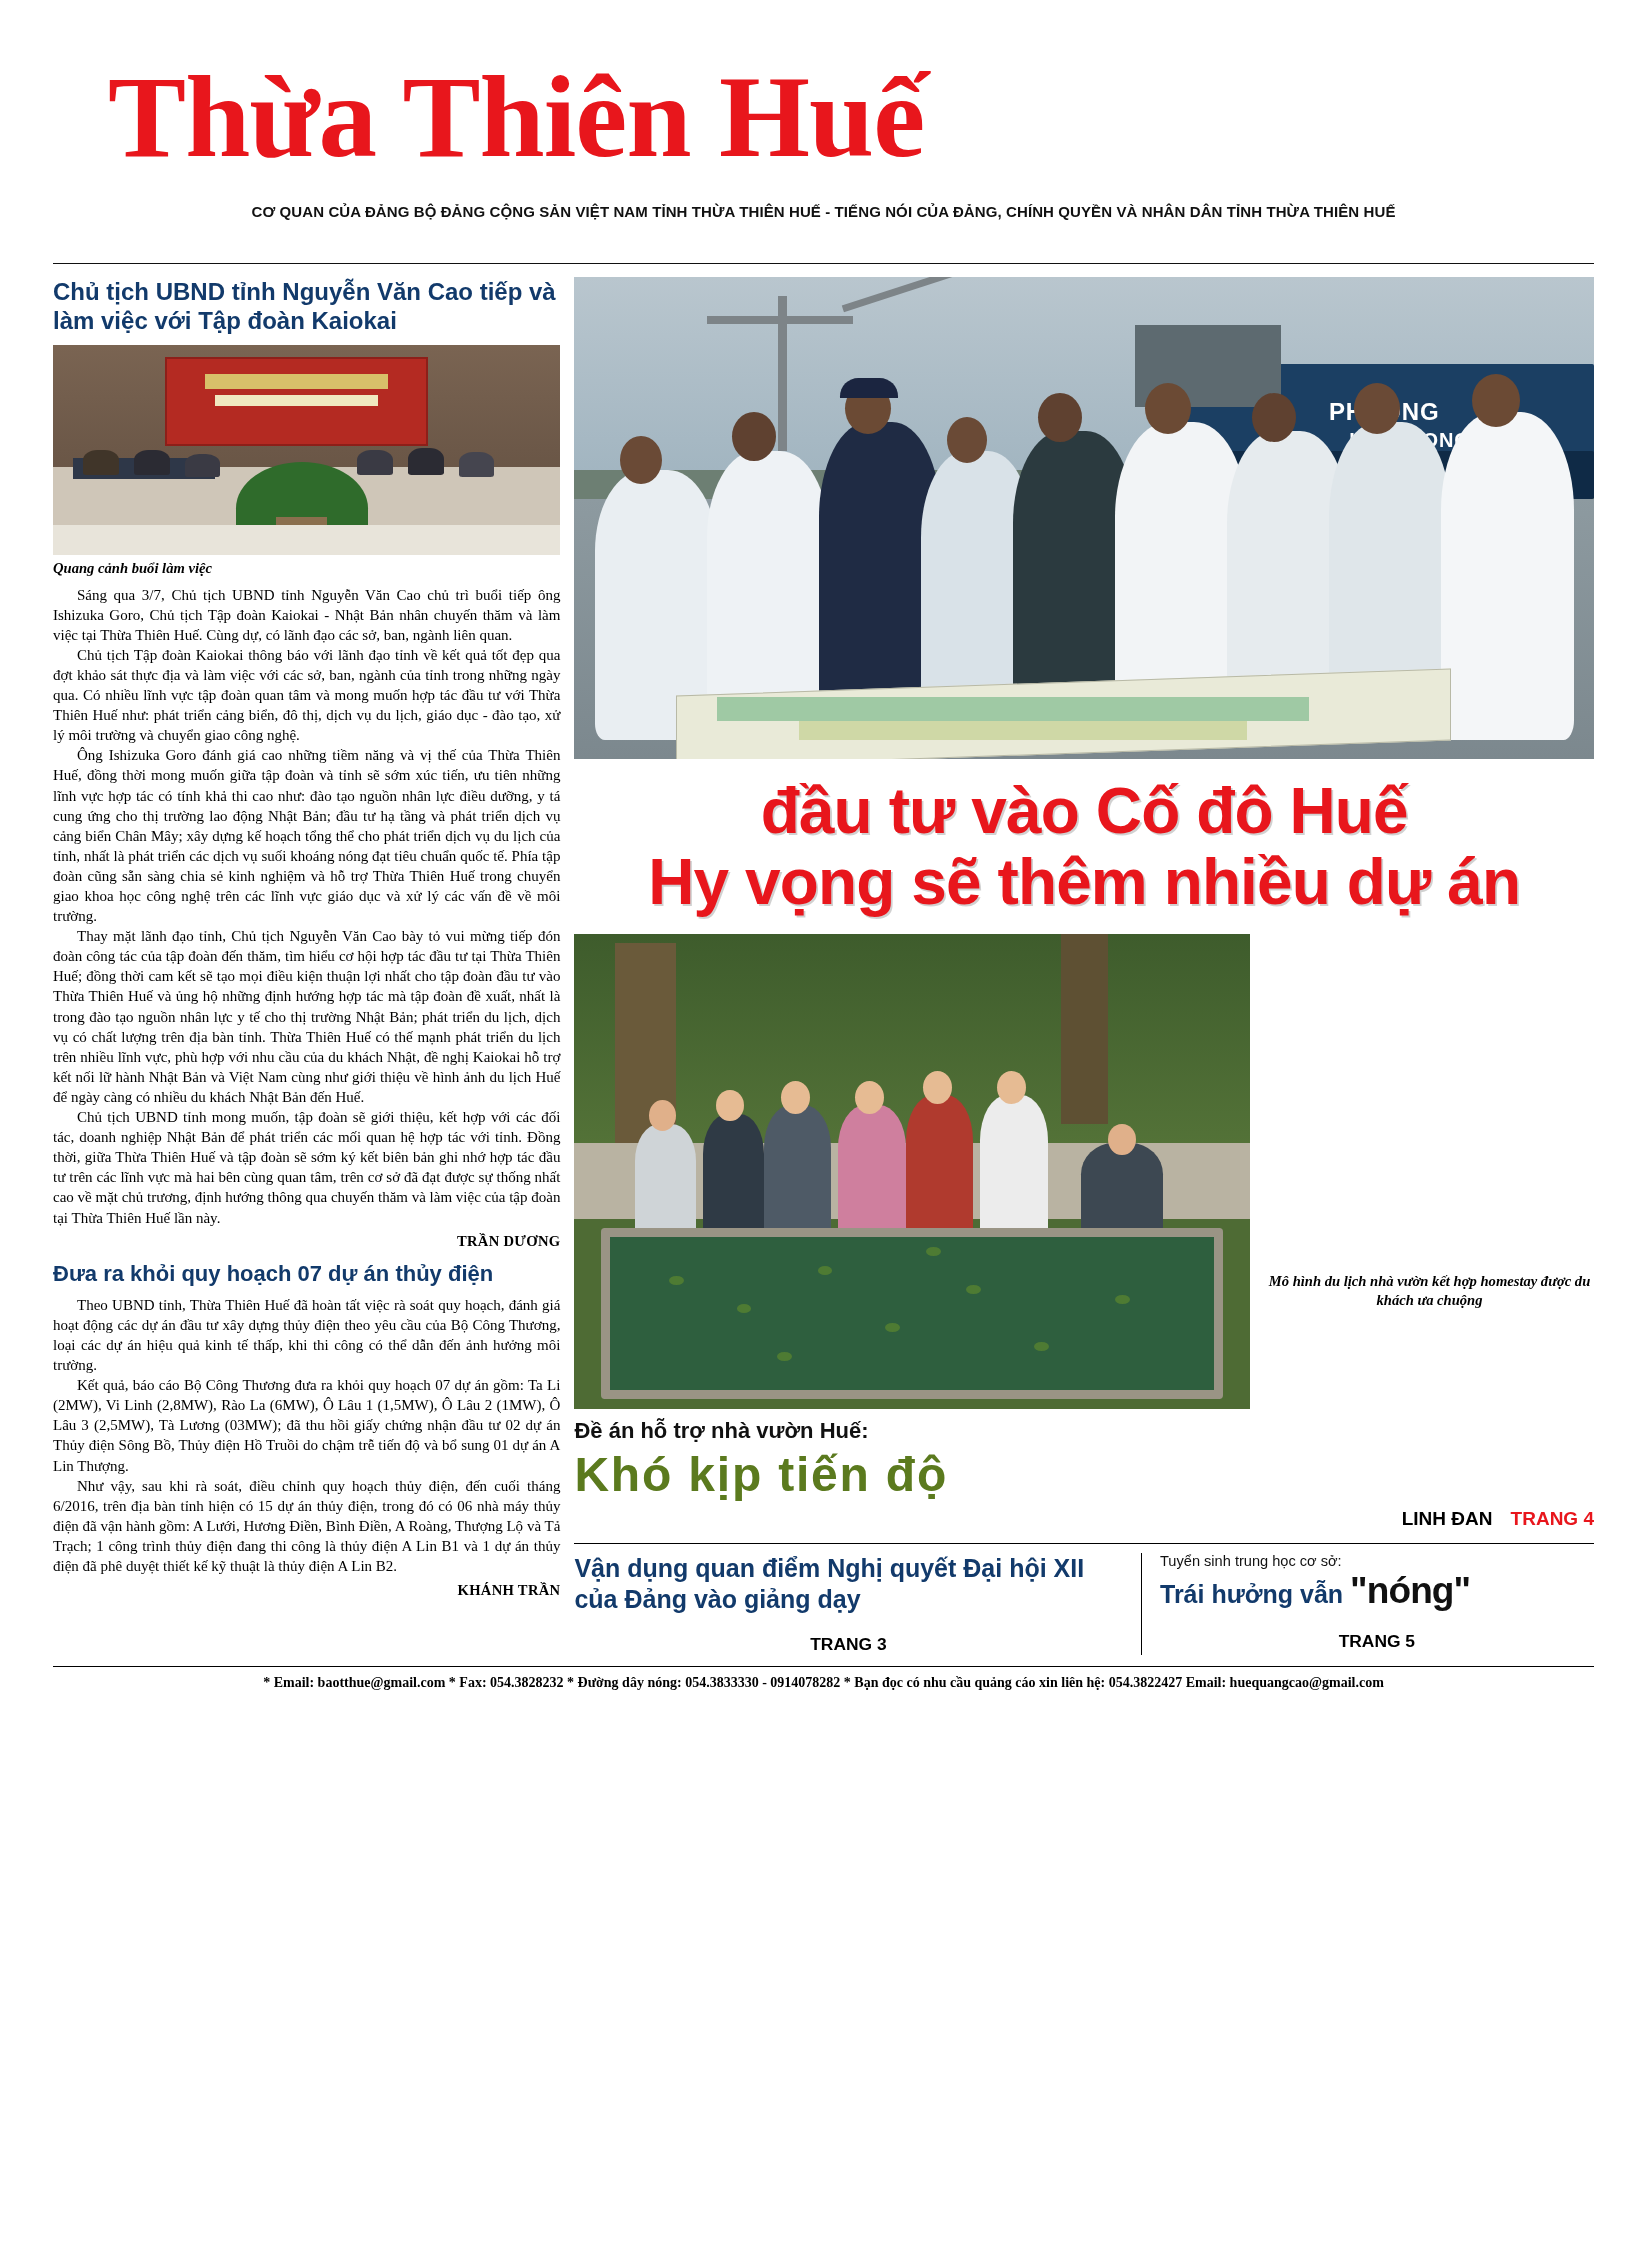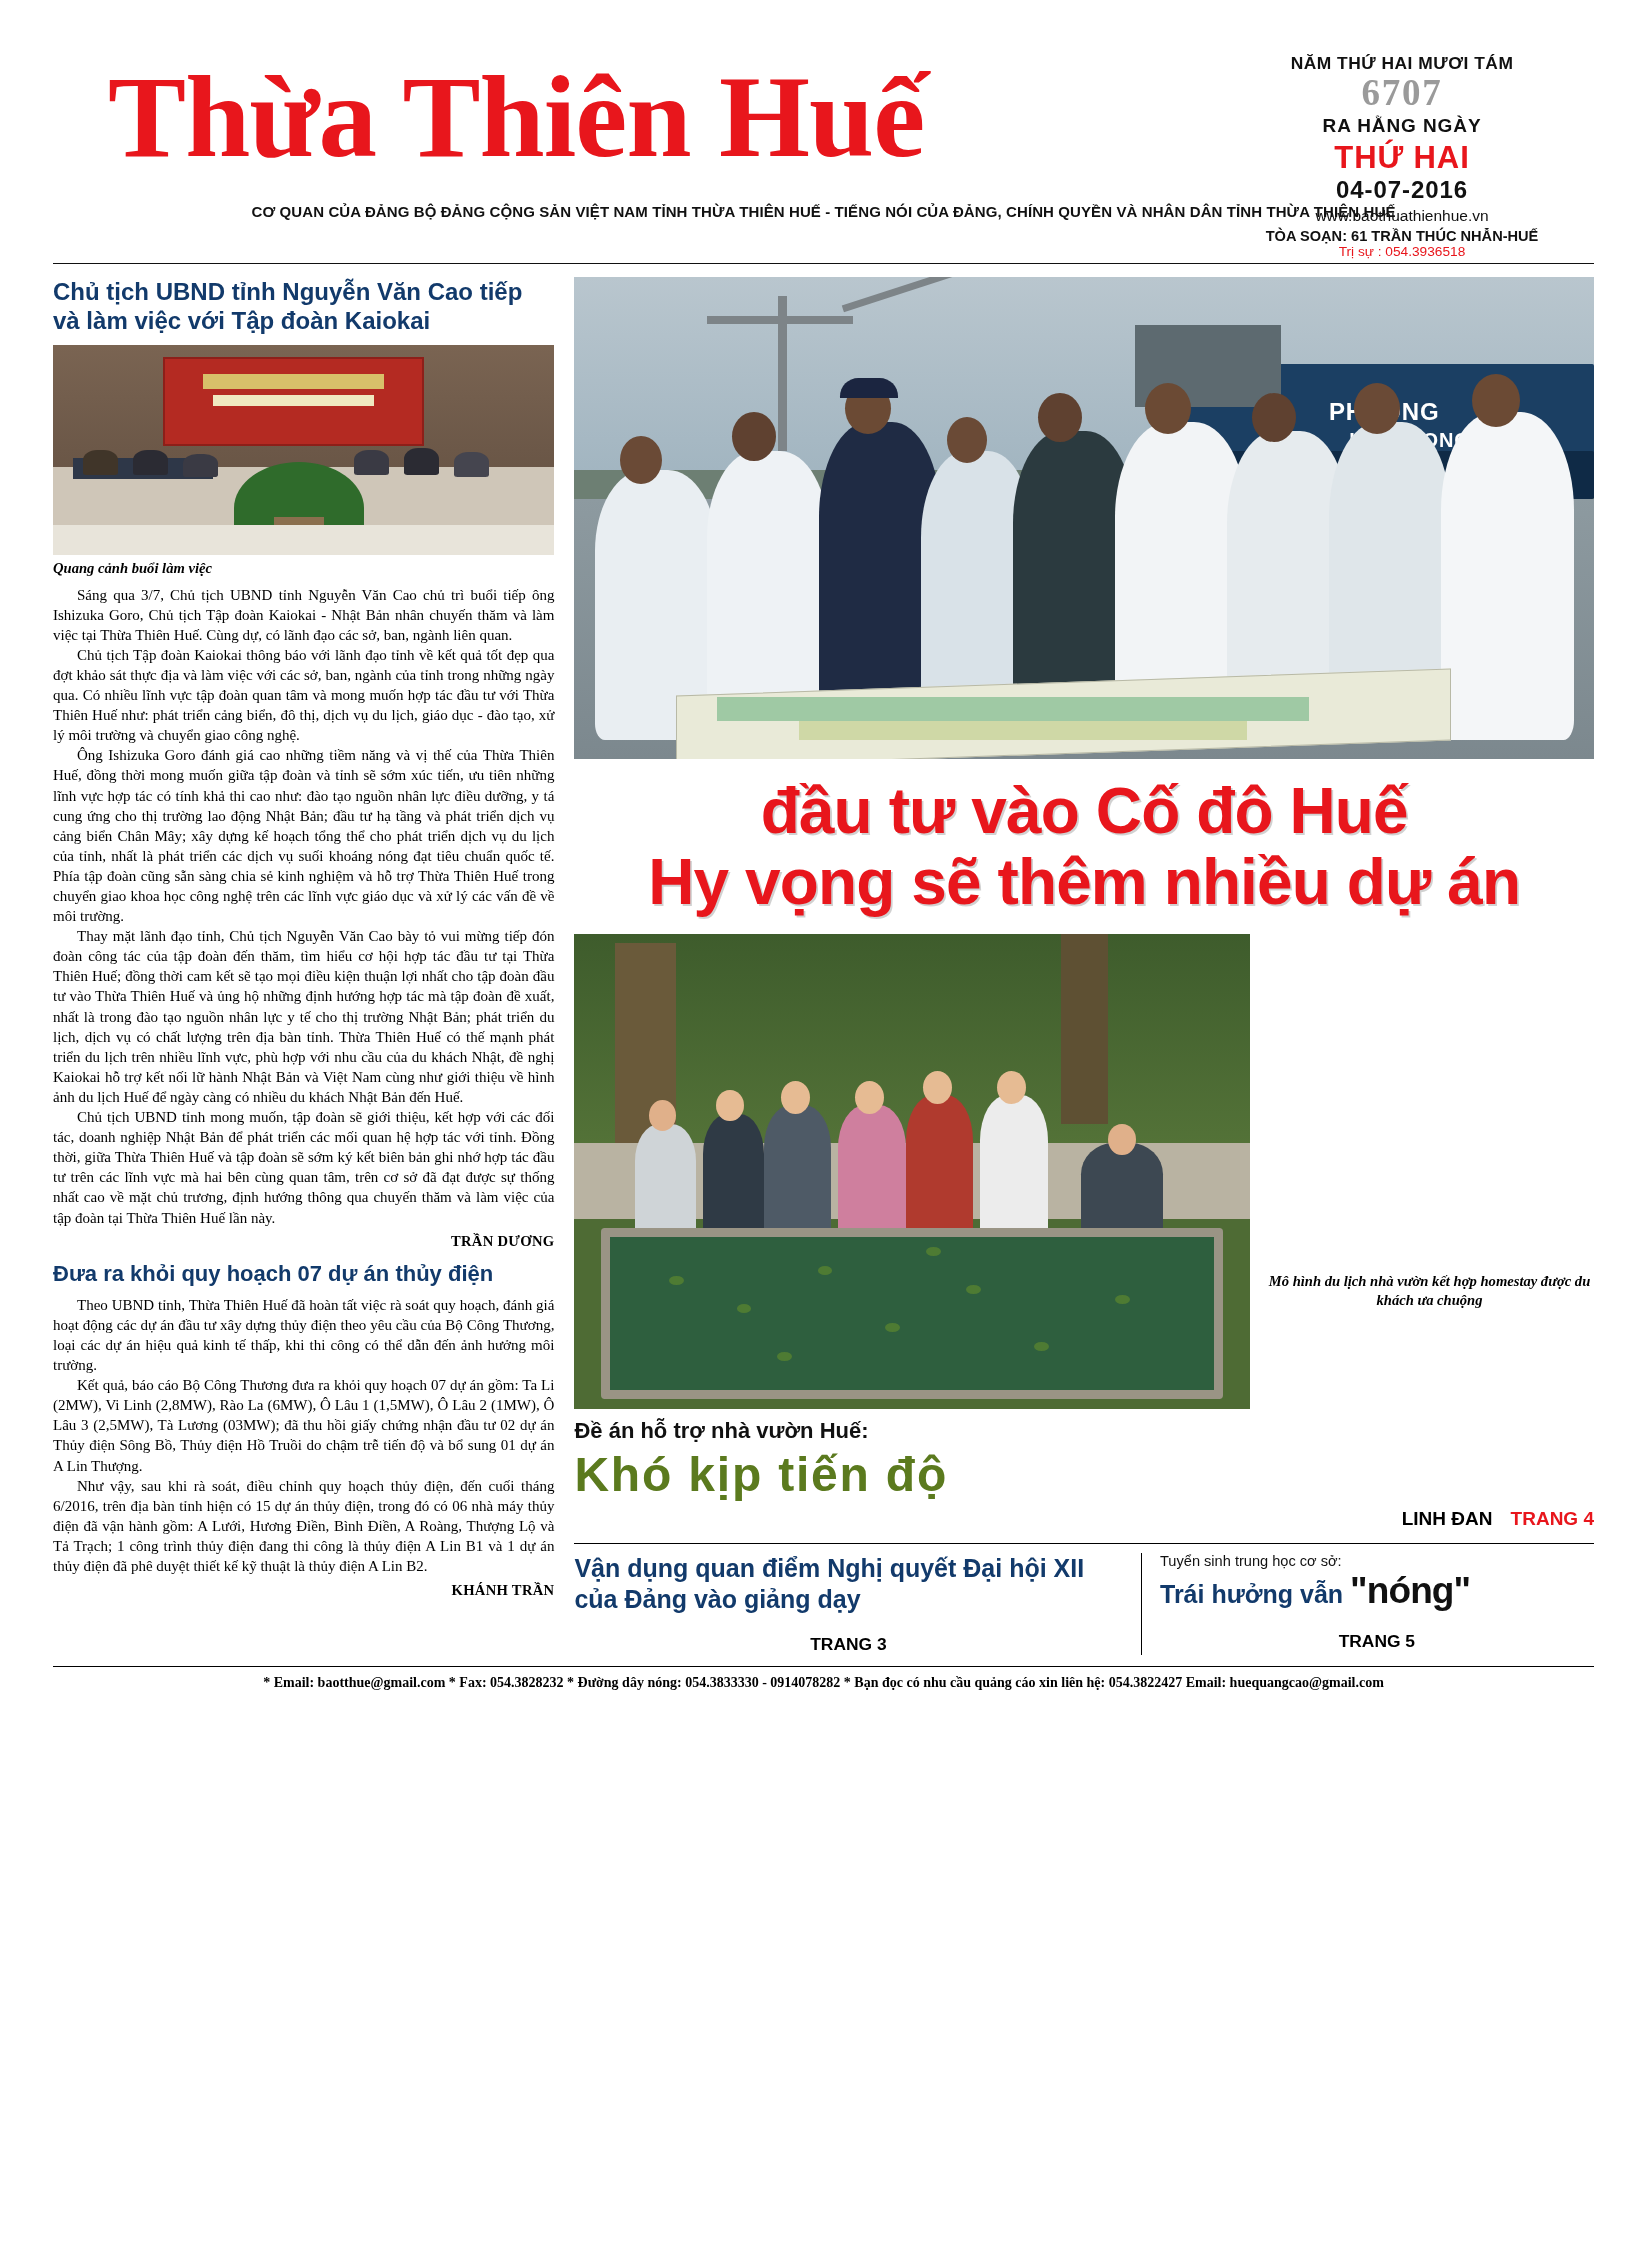--- a/index.html
+++ b/index.html
@@ -48,21 +48,21 @@
     font-family:"Liberation Sans", sans-serif;
     font-weight:bold;
     font-size:15px;
     letter-spacing:0.1px;
     color:#111;
   }
 
   .rule-top { border-top:1.8px solid #111; margin:16.4px 0 0 0; }
 
   
-  .content { display:flex; gap:20px; margin-top:12.8px; }
+  .content { display:flex; gap:14px; margin-top:12.8px; }
   .col-left { width:521px; }
   .col-right { width:1020px; }
 
   
   .lead-head {
     font-family:"Liberation Sans", sans-serif;
     font-weight:bold;
     font-size:24px;
     line-height:1.22;
     color:#123a6b;
@@ -179,30 +179,20 @@
 </head>
 <body>
 
 <div class="page">
 
   <div class="masthead">
     <div class="logo-wrap">
       <div class="logo">Thừa Thiên Huế</div>
     </div>
 
-    <div class="masthead-right">
-      <div class="mr-line1">NĂM THỨ HAI MƯƠI TÁM</div>
-      <div class="mr-issue">6707</div>
-      <div class="mr-line2">RA HẰNG NGÀY</div>
-      <div class="mr-day">THỨ HAI</div>
-      <div class="mr-date">04-07-2016</div>
-      <div class="mr-web">www.baothuathienhue.vn</div>
-      <div class="mr-addr">TÒA SOẠN: 61 TRẦN THÚC NHẪN-HUẾ</div>
-      <div class="mr-tel">Trị sự :  054.3936518</div>
-    </div>
 
     <div class="slogan">CƠ QUAN CỦA ĐẢNG BỘ ĐẢNG CỘNG SẢN VIỆT NAM TỈNH THỪA THIÊN HUẾ  -  TIẾNG NÓI CỦA ĐẢNG, CHÍNH QUYỀN VÀ NHÂN DÂN TỈNH THỪA THIÊN HUẾ</div>
   </div>
 
   <div class="rule-top"></div>
 
   <div class="content">
 
     <div class="col-left">
 

